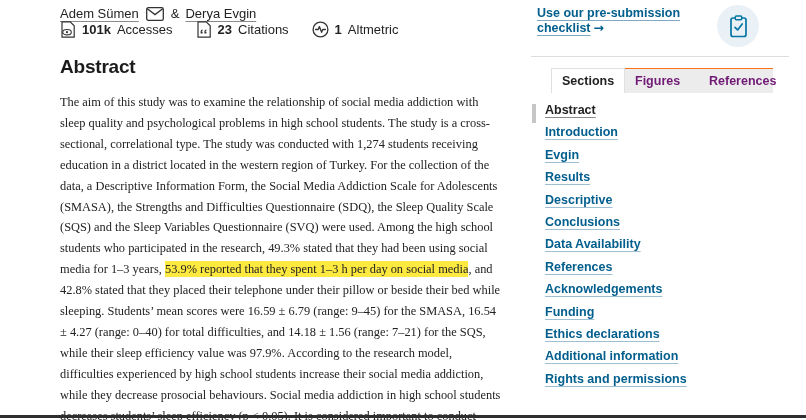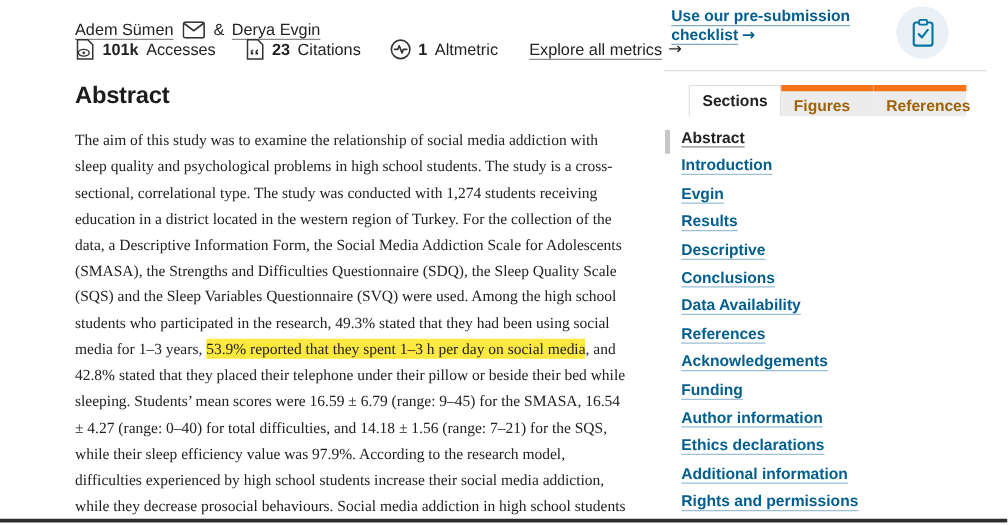--- a/index.html
+++ b/index.html
@@ -4,21 +4,21 @@
 <style>
   html,body{margin:0;padding:0;}
   body{
     width:806px;height:420px;position:relative;overflow:hidden;
     background:#ffffff;color:#222;
     font-family:"Liberation Sans","DejaVu Sans",sans-serif;
     -webkit-font-smoothing:antialiased;
   }
   .main-col{position:absolute;left:60px;top:0;width:443px;}
   
-  .authors-row{padding-top:16px;font-size:13px;color:#222;display:flex;align-items:center;gap:6px;}
+  .authors-row{padding-top:6px;font-size:13px;color:#222;display:flex;align-items:center;gap:6px;}
   .author{color:#222;text-decoration:underline;text-decoration-thickness:1px;text-decoration-color:#8a8a8a;text-underline-offset:3px;cursor:pointer;}
   .env{display:inline-flex;align-items:center;margin:0 1px;cursor:pointer;}
   .amp{color:#222;}
   
   .metrics-row{display:flex;align-items:center;gap:23px;font-size:13px;color:#222;white-space:nowrap;}
   .metric{display:inline-flex;align-items:center;gap:6px;}
   .metric b{font-weight:700;}
   .micon{display:inline-flex;align-items:center;}
   .explore{color:#222;cursor:pointer;text-decoration:none;display:inline-flex;align-items:center;gap:5px;margin-left:2px;}
   .explore .u{text-decoration:underline;text-decoration-thickness:1px;text-decoration-color:#8a8a8a;text-underline-offset:3px;}
@@ -33,22 +33,22 @@
   .promo{position:relative;padding:6px 60px 0 6px;min-height:48px;box-sizing:border-box;}
   .promo-link{display:inline-block;font-size:12.5px;font-weight:700;color:#025e8d;cursor:pointer;text-decoration:none;}
   .promo-link .u{text-decoration:underline;text-decoration-thickness:1px;text-decoration-color:#7fa9c2;text-underline-offset:3px;}
   .promo-link .arr{margin-left:3px;}
   .promo-desc{margin-top:4px;font-size:12px;line-height:16px;color:#222;width:172px;}
   .promo-icon{position:absolute;right:32px;top:5px;width:42px;height:42px;border-radius:50%;
     background:#e9f1f7;display:flex;align-items:center;justify-content:center;}
   .divider{margin-top:8px;height:1px;background:#dddddd;width:258px;}
   .tabs{display:flex;margin:11px 0 0 20px;width:222px;}
   .tab{width:74px;height:25px;line-height:25px;box-sizing:border-box;padding-left:10px;
-    font-size:12.5px;font-weight:700;color:#a16207;background:#ececec;cursor:pointer;
-    border-top:5px solid #f97316;}
+    font-size:12.5px;font-weight:700;color:#701a75;background:#ececec;cursor:pointer;
+    border-top:1px solid #f97316;}
   .tab.active{background:#ffffff;color:#222;border:1px solid #e0e0e0;border-bottom:none;}
   .sections{display:block;position:relative;margin-top:10px;padding-left:14px;}
   .indicator{position:absolute;left:1px;top:1px;width:4px;height:19px;background:#c6c6c6;}
   .sec{display:table;font-size:12.5px;font-weight:600;line-height:14px;margin-bottom:8.4px;
     color:#025e8d;cursor:pointer;text-decoration:underline;text-decoration-thickness:1px;
     text-decoration-color:#9dbfd3;text-underline-offset:3px;}
   .sec.active{color:#222;text-decoration-color:#8a8a8a;}
   .bottom-bar{position:absolute;left:0;bottom:2px;width:806px;height:3px;background:#2e2e2e;}
 </style>
 </head>
@@ -94,24 +94,20 @@
     <span class="metric">
       <span class="micon">
         <svg width="17" height="17" viewBox="0 0 17 17">
           <circle cx="8.5" cy="8.5" r="7.4" fill="none" stroke="#333" stroke-width="1.3"></circle>
           <polyline points="3.6,8.5 6.2,8.5 7.4,5.6 9.6,11.3 10.7,8.5 13.4,8.5" fill="none" stroke="#333" stroke-width="1.3" stroke-linejoin="round" stroke-linecap="round"></polyline>
         </svg>
       </span>
       <b>1</b>
       <span>Altmetric</span>
     </span>
-    <a class="explore">
-      <span class="u">Explore all metrics</span>
-      <span class="arr">→</span>
-    </a>
   </div>
 
   <h2 class="abs-h">Abstract</h2>
 
   <p class="abstract"><span>The aim of this study was to examine the relationship of social media addiction with sleep quality and psychological problems in high school students. The study is a cross-sectional, correlational type. The study was conducted with 1,274 students receiving education in a district located in the western region of Turkey. For the collection of the data, a Descriptive Information Form, the Social Media Addiction Scale for Adolescents (SMASA), the Strengths and Difficulties Questionnaire (SDQ), the Sleep Quality Scale (SQS) and the Sleep Variables Questionnaire (SVQ) were used. Among the high school students who participated in the research, 49.3% stated that they had been using social media for 1–3 years, </span><mark>53.9% reported that they spent 1–3 h per day on social media</mark><span>, and 42.8% stated that they placed their telephone under their pillow or beside their bed while sleeping. Students’ mean scores were 16.59 ± 6.79 (range: 9–45) for the SMASA, 16.54 ± 4.27 (range: 0–40) for total difficulties, and 14.18 ± 1.56 (range: 7–21) for the SQS, while their sleep efficiency value was 97.9%. According to the research model, difficulties experienced by high school students increase their social media addiction, while they decrease prosocial behaviours. Social media addiction in high school students decreases students’ sleep efficiency (p &lt; 0.05). It is considered important to conduct further public health studies for children and adolescents related to the risks caused by the excessive use of technology, the consequences of social media addiction, measures to protect psychological health, sleep</span></p>
 
 </div>
 
 <aside class="sidebar">
 
@@ -141,21 +137,20 @@
     <a class="sec active">Abstract</a>
     <a class="sec">Introduction</a>
     <a class="sec">Evgin</a>
     <a class="sec">Results</a>
     <a class="sec">Descriptive</a>
     <a class="sec">Conclusions</a>
     <a class="sec">Data Availability</a>
     <a class="sec">References</a>
     <a class="sec">Acknowledgements</a>
     <a class="sec">Funding</a>
-    <a class="sec">Author information</a>
     <a class="sec">Ethics declarations</a>
     <a class="sec">Additional information</a>
     <a class="sec">Rights and permissions</a>
 
   </nav>
 
 </aside>
 
 <div class="bottom-bar"></div>
 

